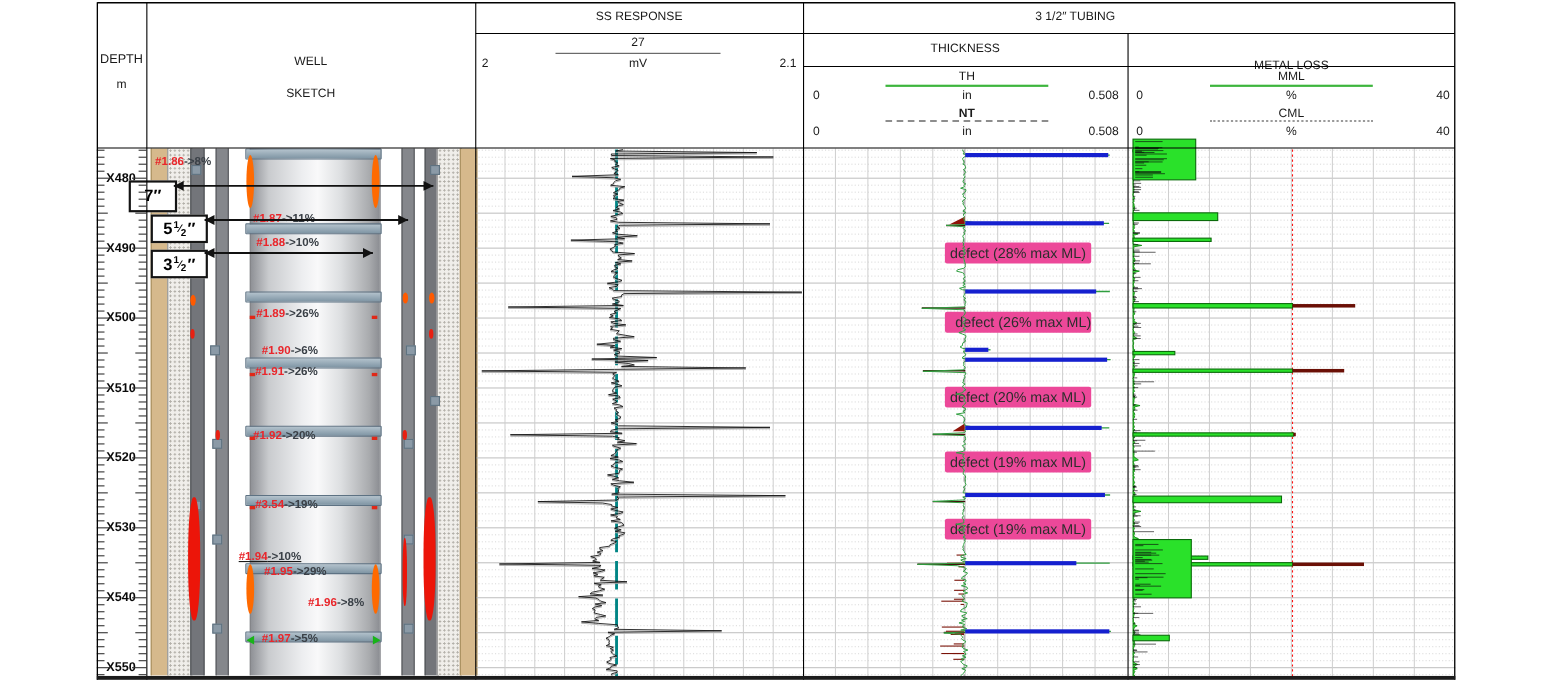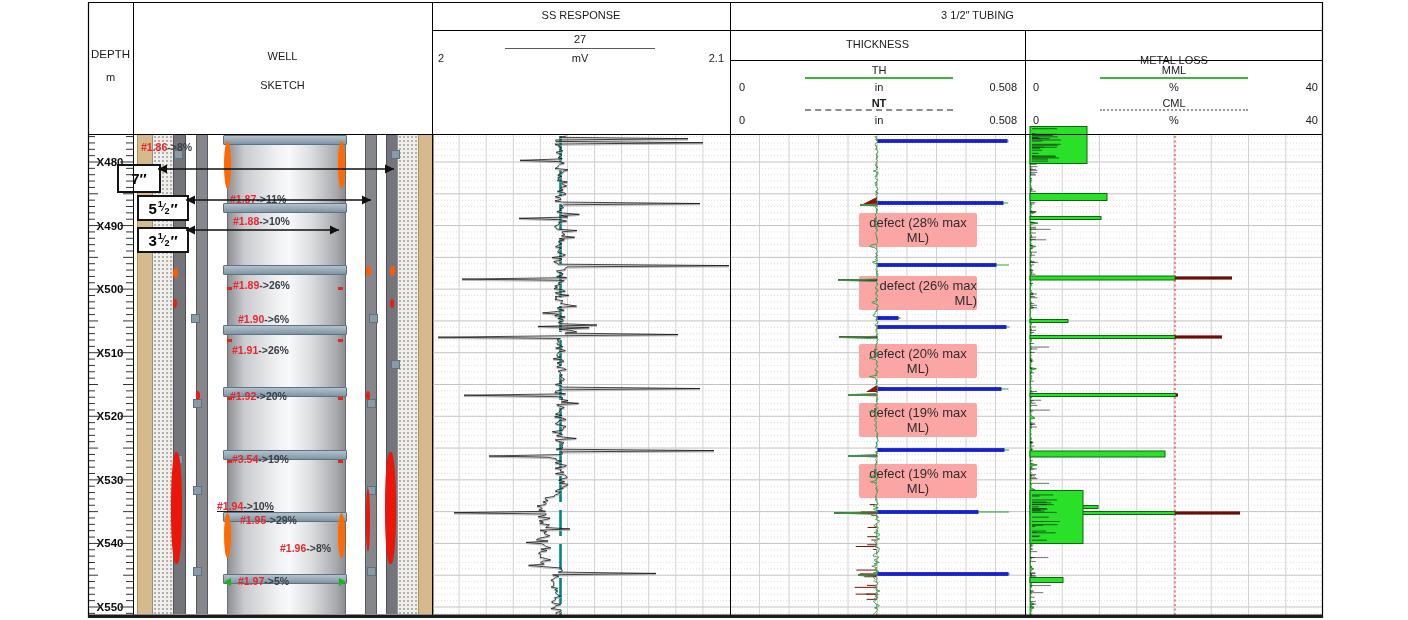--- a/index.html
+++ b/index.html
@@ -22,21 +22,21 @@
   .streak{position:absolute;background:#ec1509;border-radius:45%;}
   .redtick{position:absolute;width:5px;height:3px;background:#e02818;}
   .callout{position:absolute;background:#fff;border:2px solid #141414;font-weight:bold;
            font-size:15px;display:flex;align-items:center;justify-content:center;color:#000;}
   .callout .fr{font-size:10px;line-height:10px;margin:0 1px;}
   .callout sup{vertical-align:super;font-size:9px;}
   .callout sub{vertical-align:sub;font-size:9px;}
   .annot{position:absolute;font-size:10.5px;font-weight:bold;white-space:nowrap;transform:translateY(-50%);}
   .annot .aid{color:#e9262b;}
   .annot .sfx{color:#3a4047;}
-  .defect{position:absolute;background:#fca5a5;color:#2d2d2d;font-size:13px;width:118px;
+  .defect{position:absolute;background:#ec4899;color:#2d2d2d;font-size:13px;width:133px;
           text-align:center;padding:2px 0;border-radius:2px;transform:translateY(-50%);}
   .dlabel{position:absolute;font-weight:bold;font-size:11.5px;color:#0a0a0a;transform:translate(-50%,-50%);}
   .gtri{position:absolute;width:0;height:0;}
 </style>
 </head>
 <body>
 
 <div class="stage">
 
   <div id="sketch-layer">
@@ -236,21 +236,21 @@
     <div class="htxt ctr" style="left:1100px;top:97px;width:148px;">CML</div>
     <div class="scale-line" style="left:1100px;top:109px;width:148px;border-bottom:2px dotted #9a9a9a;"></div>
     <div class="htxt" style="left:1033px;top:114px;">0</div>
     <div class="htxt ctr" style="left:1100px;top:114px;width:148px;">%</div>
     <div class="htxt" style="left:1278px;top:114px;width:40px;text-align:right;">40</div>
   <div class="annot" style="left:141px;top:147px;"><span class="aid">#1.86</span><span class="sfx">-&gt;8%</span></div>
       <div class="annot" style="left:230px;top:199px;"><span class="aid">#1.87</span><span class="sfx">-&gt;11%</span></div>
       <div class="annot" style="left:233px;top:221px;"><span class="aid">#1.88</span><span class="sfx">-&gt;10%</span></div>
       <div class="annot" style="left:233px;top:285px;"><span class="aid">#1.89</span><span class="sfx">-&gt;26%</span></div>
       <div class="annot" style="left:238px;top:319px;"><span class="aid">#1.90</span><span class="sfx">-&gt;6%</span></div>
-      <div class="annot" style="left:232px;top:350px;"><span class="aid">#1.91</span><span class="sfx">-&gt;26%</span></div>
+      <div class="annot" style="left:232px;top:338px;"><span class="aid">#1.91</span><span class="sfx">-&gt;26%</span></div>
       <div class="annot" style="left:230px;top:396px;"><span class="aid">#1.92</span><span class="sfx">-&gt;20%</span></div>
       <div class="annot" style="left:232px;top:459px;"><span class="aid">#3.54</span><span class="sfx">-&gt;19%</span></div>
       <div class="annot" style="left:217px;top:506px;text-decoration:underline;"><span class="aid">#1.94</span><span class="sfx">-&gt;10%</span></div>
       <div class="annot" style="left:240px;top:520px;"><span class="aid">#1.95</span><span class="sfx">-&gt;29%</span></div>
       <div class="annot" style="left:243px;top:548px;margin-left:37px;"><span class="aid">#1.96</span><span class="sfx">-&gt;8%</span></div>
       <div class="annot" style="left:238px;top:581px;"><span class="aid">#1.97</span><span class="sfx">-&gt;5%</span></div>
       <div class="dlabel" style="left:110px;top:162px;">X480</div>
       <div class="dlabel" style="left:110px;top:225.57px;">X490</div>
       <div class="dlabel" style="left:110px;top:289.14px;">X500</div>
       <div class="dlabel" style="left:110px;top:352.71000000000004px;">X510</div>

